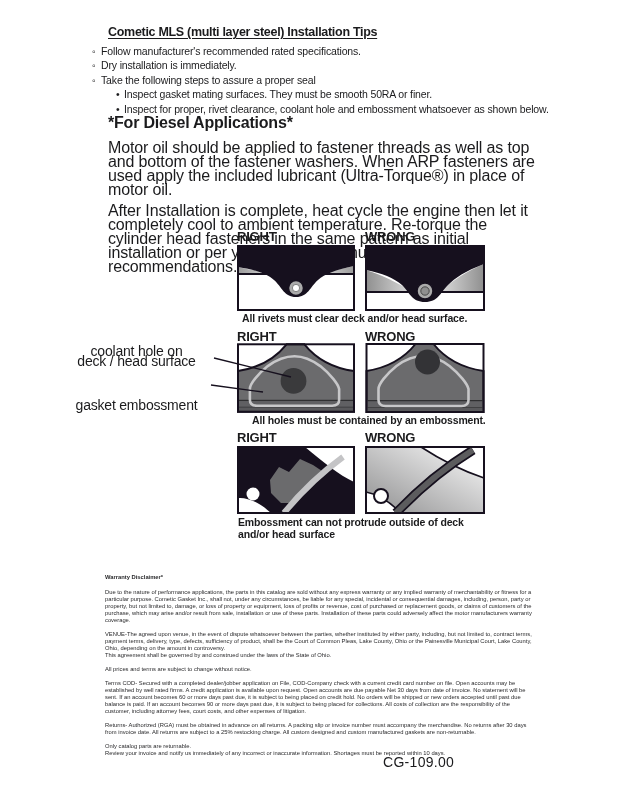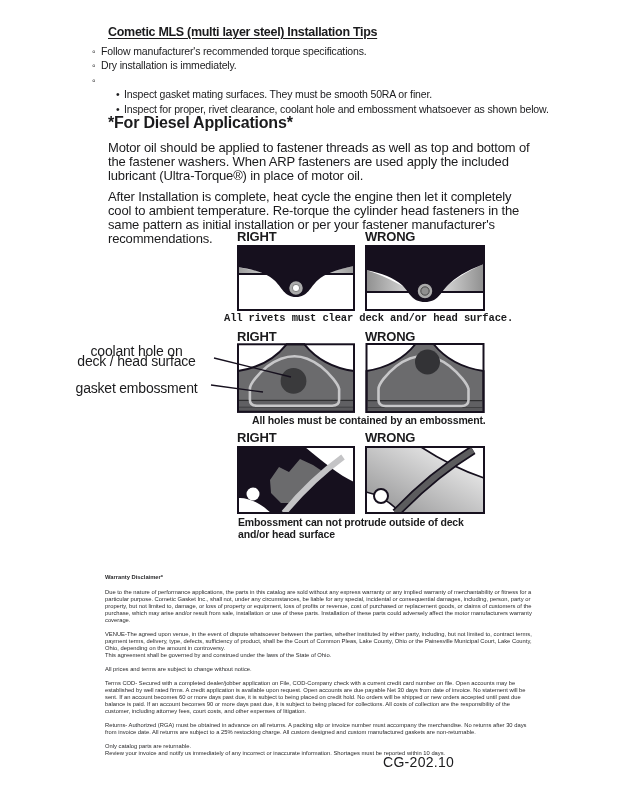--- a/index.html
+++ b/index.html
@@ -8,57 +8,58 @@
   
   .title{position:absolute;left:108px;top:25px;font-size:12.5px;font-weight:bold;
          letter-spacing:-0.3px;text-decoration:underline;text-underline-offset:2px;}
   .tips{position:absolute;left:92px;top:44px;font-size:10.5px;line-height:14.4px;letter-spacing:-0.15px;}
   .tip-row{display:flex;}
   .tip-row .marker{width:9px;flex:0 0 9px;}
   .tip-row.sub{padding-left:24px;}
   .tip-row.sub .marker{width:8px;flex:0 0 8px;}
   .diesel{position:absolute;left:108px;top:114px;width:440px;letter-spacing:-0.15px;}
   .diesel h2{margin:0 0 9px 0;font-size:16px;letter-spacing:-0.2px;}
-  .diesel p{margin:0 12px 7px 0;font-size:13px;line-height:14px;}
+  .diesel p{margin:0 12px 7px 0;font-size:16px;line-height:14px;}
   .diesel p.note{margin-top:11px;}
   
   .dg-label{position:absolute;font-size:13px;font-weight:bold;letter-spacing:-0.2px;text-align:left;}
   .panel{position:absolute;}
   .panel svg{display:block;}
   .caption{position:absolute;font-size:10.5px;font-weight:bold;letter-spacing:-0.15px;line-height:11.5px;}
   .side-labels{position:absolute;left:60px;top:347px;width:153px;text-align:center;
                font-size:14px;line-height:9.8px;letter-spacing:-0.2px;}
-  .side-labels .lbl2{margin-top:17px;}
+  .side-labels .lbl2{margin-top:34px;}
   .leader{position:absolute;left:140px;top:345px;}
   
   .legal{position:absolute;left:105px;top:574px;width:428px;font-size:5.8px;line-height:7px;
          color:#2a2a2c;letter-spacing:0;}
   .legal p{margin:0 0 7px 0;}
   .legal p.tight{margin:0;}
   .legal .lh{font-weight:bold;margin-bottom:8px;}
   .footer-code{position:absolute;left:383px;top:754px;font-size:14px;letter-spacing:0.3px;color:#1b1b1d;}
 </style>
 </head>
 <body>
 
 <div class="page">
 
   <div class="title">Cometic MLS (multi layer steel) Installation Tips</div>
 
   <div class="tips">
     <div class="tip-row">
       <span class="marker">◦</span>
-      <span>Follow manufacturer's recommended torque specifications.</span>
+      <span>Follow manufacturer's recommended rated specifications.</span>
     </div>
     <div class="tip-row">
       <span class="marker">◦</span>
       <span>Dry installation is immediately.</span>
     </div>
     <div class="tip-row">
       <span class="marker">◦</span>
+      <span>Take the following steps to assure a proper seal</span>
     </div>
     <div class="tip-row sub">
       <span class="marker">•</span>
       <span>Inspect gasket mating surfaces.  They must be smooth 50RA or finer.</span>
     </div>
     <div class="tip-row sub">
       <span class="marker">•</span>
       <span>Inspect for proper, rivet clearance, coolant hole and embossment whatsoever as shown below.</span>
     </div>
   </div>
@@ -111,21 +112,21 @@
       <path d="M1,25 C17,30 33,38 48,47 L1,47 Z" fill="url(#g2l)"></path>
       <path d="M119,19 C102,26 87,36 74,47 L119,47 Z" fill="url(#g2r)"></path>
       <rect x="1" y="46" width="118" height="2" fill="#16101e"></rect>
       <path d="M1,1 H119 V19 C100,26 90,33 83,40 C75,48 73,57 60,57 C47,57 45,48 37,40 C29,33 17,28 1,25 Z" fill="#16101e"></path>
       <circle cx="60" cy="46" r="8" fill="#ababab" stroke="#16101e" stroke-width="1.5"></circle>
       <circle cx="60" cy="46" r="4.2" fill="#8f8f8f" stroke="#333333" stroke-width="0.8"></circle>
       <rect x="1" y="1" width="118" height="64" fill="none" stroke="#16101e" stroke-width="2"></rect>
     </svg>
   </div>
 
-  <div class="caption" style="left:224px;top:313px;width:290px;font-family:Liberation Mono, monospace;">All rivets must clear deck and/or head surface.</div>
+  <div class="caption" style="left:242px;top:313px;width:290px;">All rivets must clear deck and/or head surface.</div>
 
   <div class="dg-label" style="left:237px;top:329px;width:118px;">RIGHT</div>
   <div class="dg-label" style="left:365px;top:329px;width:120px;">WRONG</div>
 
   <div class="side-labels">
     <div>
       <span>coolant hole on</span><br>
       <span>deck / head surface</span>
     </div>
     <div class="lbl2">gasket embossment</div>
@@ -207,15 +208,15 @@
     <p>Due to the nature of performance applications, the parts in this catalog are sold without any express warranty or any implied warranty of merchantability or fitness for a particular purpose.  Cometic Gasket Inc., shall not, under any circumstances, be liable for any special, incidental or consequential damages, including, person, party or property, but not limited to, damage, or loss of property or equipment, loss of profits or revenue, cost of purchased or replacement goods, or claims of customers of the purchase, which may arise and/or result from sale, installation or use of these parts.  Installation of these parts could adversely affect the motor manufacturers warranty coverage.</p>
     <p class="tight">VENUE-The agreed upon venue, in the event of dispute whatsoever between the parties, whether instituted by either party, including, but not limited to, contract terms, payment terms, delivery, type, defects, sufficiency of product, shall be the Court of Common Pleas, Lake County, Ohio or the Painesville Municipal Court, Lake County, Ohio, depending on the amount in controversy.</p>
     <p>This agreement shall be governed by and construed under the laws of the State of Ohio.</p>
     <p>All prices and terms are subject to change without notice.</p>
     <p>Terms COD- Secured with a completed dealer/jobber application on File, COD-Company check with a current credit card number on file.  Open accounts may be established by well rated firms.  A credit application is available upon request.  Open accounts are due payable Net 30 days from date of invoice.  No statement will be sent.  If an account becomes 60 or more days past due, it is subject to being placed on credit hold.  No orders will be shipped or new orders accepted until past due balance is paid.  If an account becomes 90 or more days past due, it is subject to being placed for collections.  All costs of collection are the responsibility of the customer, including attorney fees, court costs, and other expenses of litigation.</p>
     <p>Returns- Authorized (RGA) must be obtained in advance on all returns.  A packing slip or invoice number must accompany the merchandise.  No returns after 30 days from invoice date.  All returns are subject to a 25% restocking charge.  All custom designed and custom manufactured gaskets are non-returnable.</p>
     <p class="tight">Only catalog parts are returnable.</p>
     <p>Review your invoice and notify us immediately of any incorrect or inaccurate information.  Shortages must be reported within 10 days.</p>
   </div>
 
-  <div class="footer-code">CG-202.10</div>
+  <div class="footer-code">CG-109.00</div>
 
 </div>
 
 </body></html>

